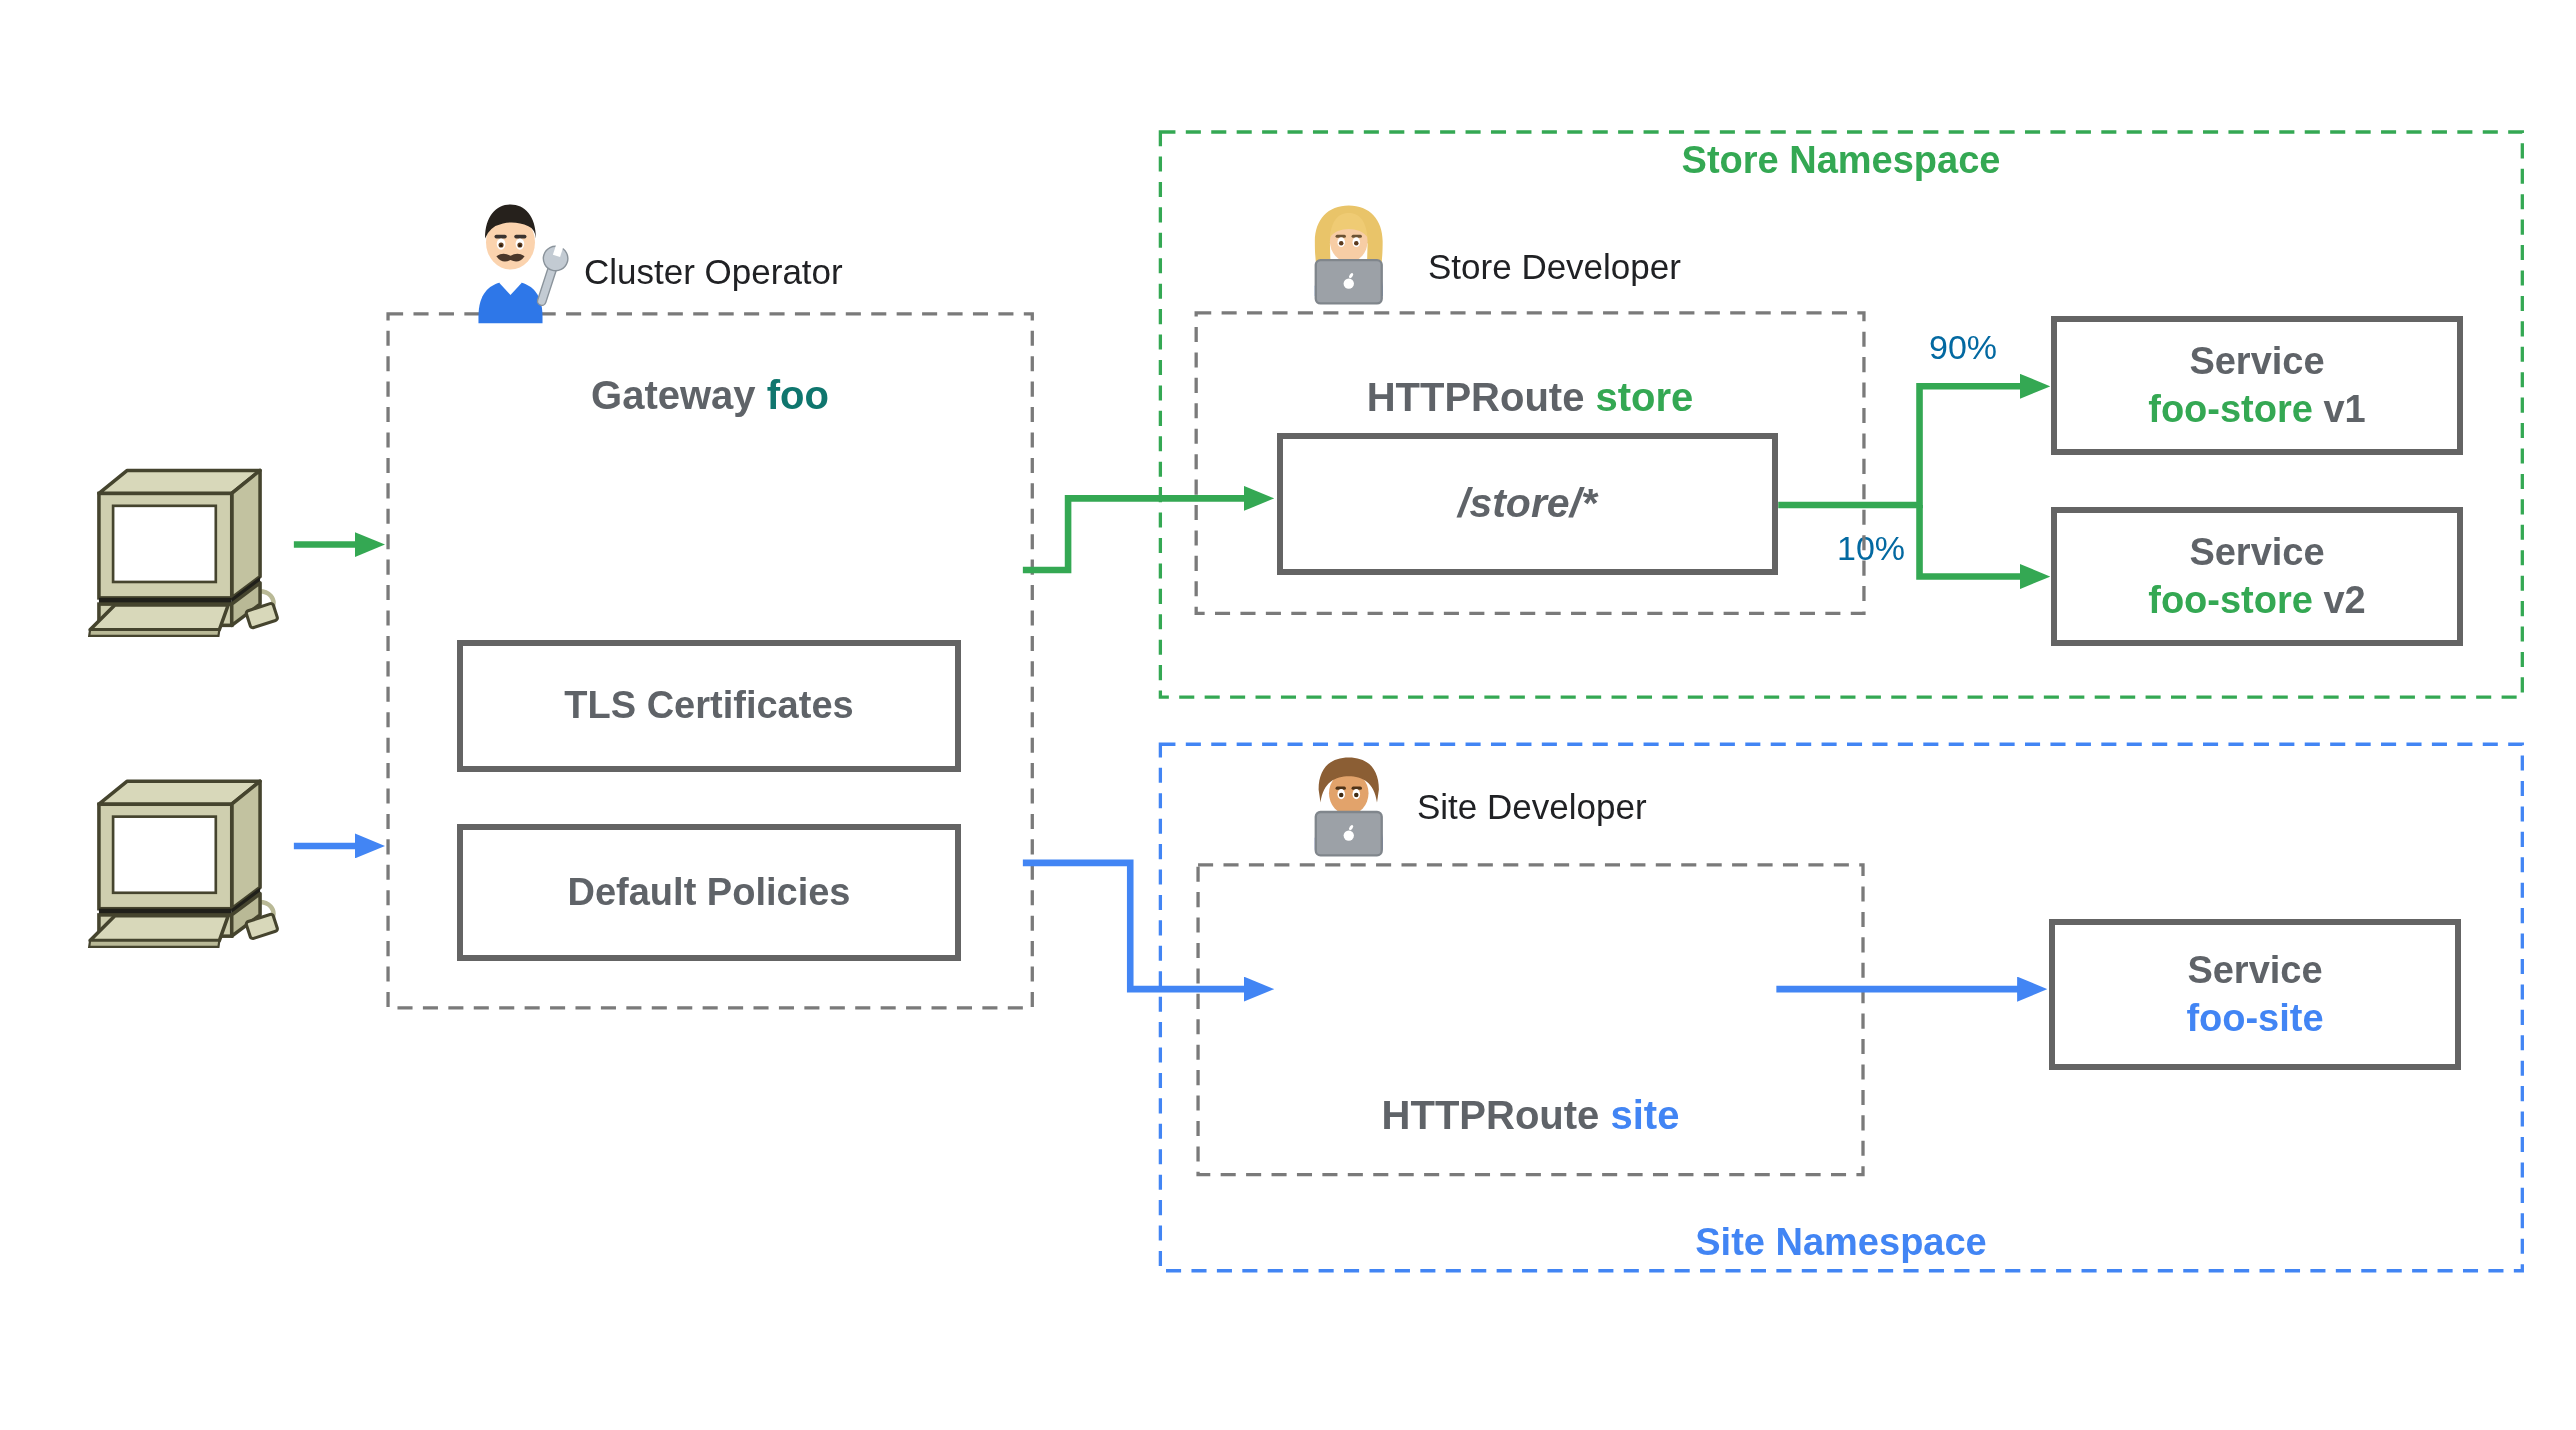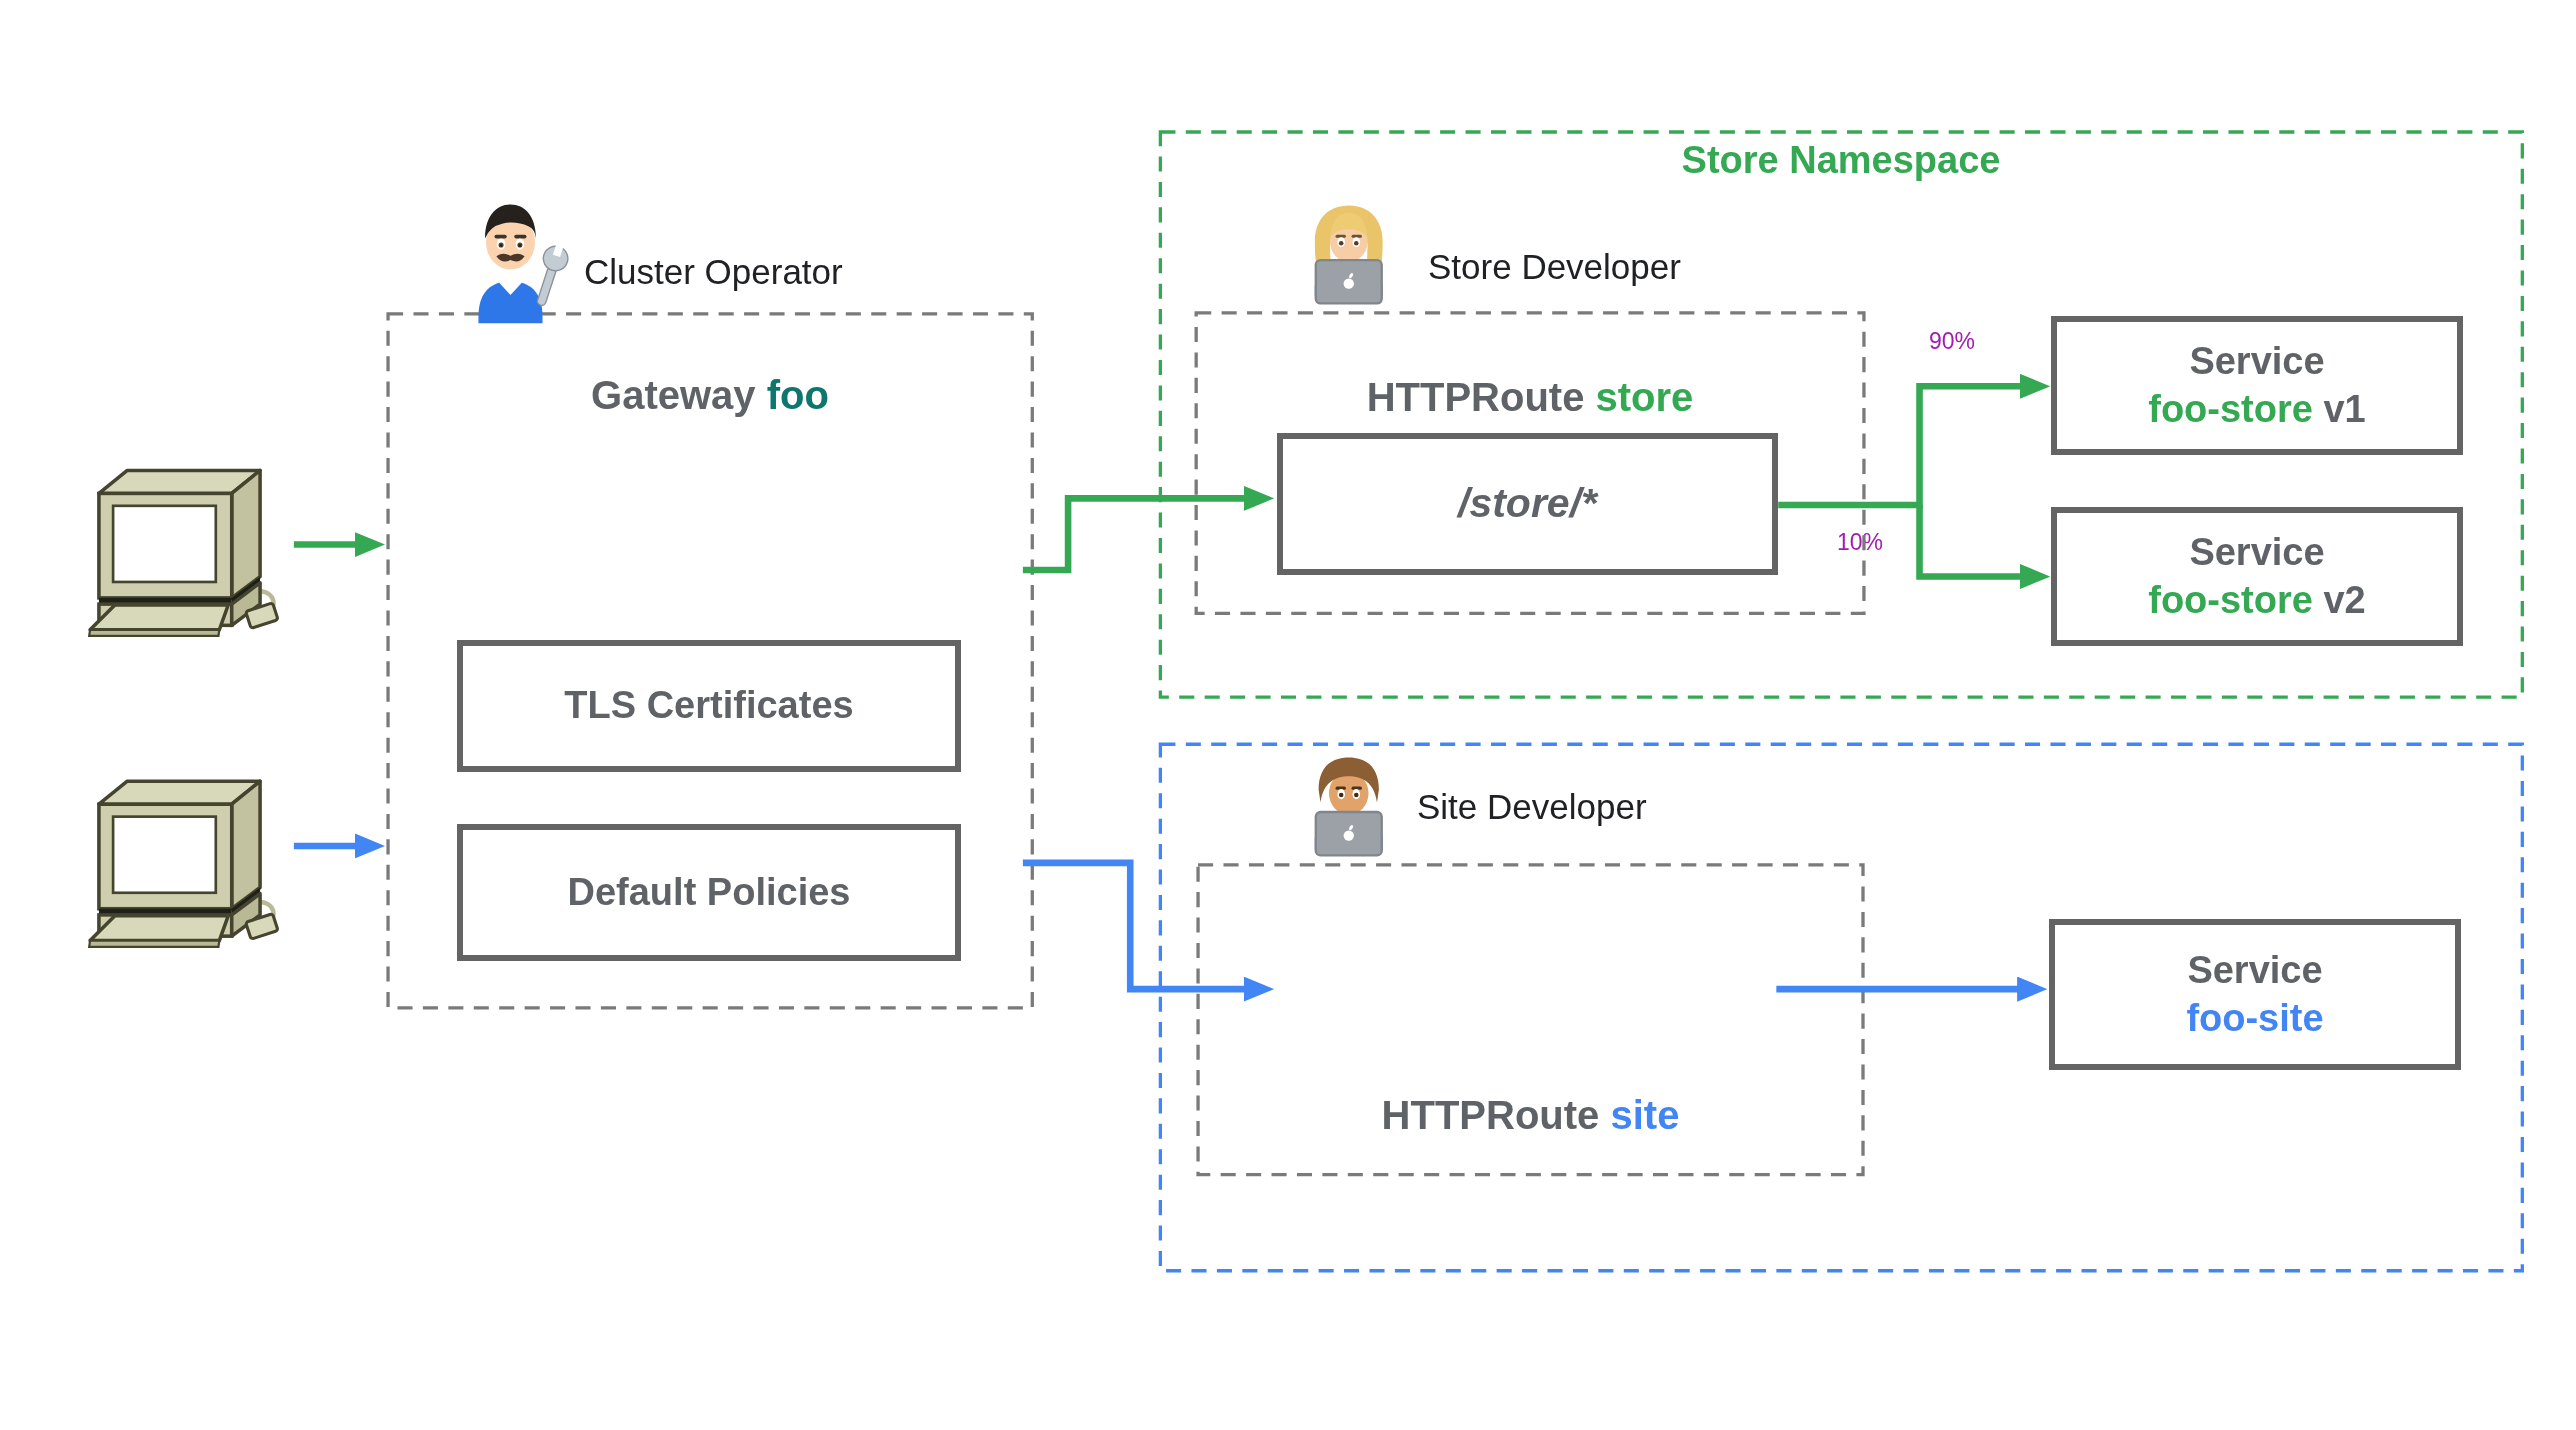--- a/index.html
+++ b/index.html
@@ -51,22 +51,22 @@
   }
   .ns-label {
     position: absolute;
     font-size: 38px;
     font-weight: bold;
     text-align: center;
     z-index: 3;
   }
   .pct-label {
     position: absolute;
-    font-size: 23px;
-    color: #a21caf;
+    font-size: 34px;
+    color: #0369a1;
     z-index: 3;
   }
   svg.overlay {
     position: absolute;
     left: 0; top: 0;
     width: 2576px;
     height: 1431px;
     z-index: 5;
     pointer-events: none;
   }
@@ -111,20 +111,21 @@
   <div class="solidbox" style="left:2051px; top:316px; width:412px; height:139px;">
     <div class="boxlabel">Service</div>
     <div><span class="svc-name-green">foo-store</span><span class="boxlabel"> v1</span></div>
   </div>
 
   <div class="solidbox" style="left:2051px; top:507px; width:412px; height:139px;">
     <div class="boxlabel">Service</div>
     <div><span class="svc-name-green">foo-store</span><span class="boxlabel"> v2</span></div>
   </div>
 
+  <div class="ns-label accent-site" style="left:1160px; top:1221px; width:1362px;">Site Namespace</div>
 
   <div class="actor-label" style="left:1417px; top:787px;">Site Developer</div>
 
 
   <div class="title-line" style="left:1198px; top:1093px; width:665px;">
     <span>HTTPRoute</span>
     <span class="accent-site">site</span>
   </div>
 
   <div class="solidbox" style="left:2049px; top:919px; width:412px; height:151px;">

